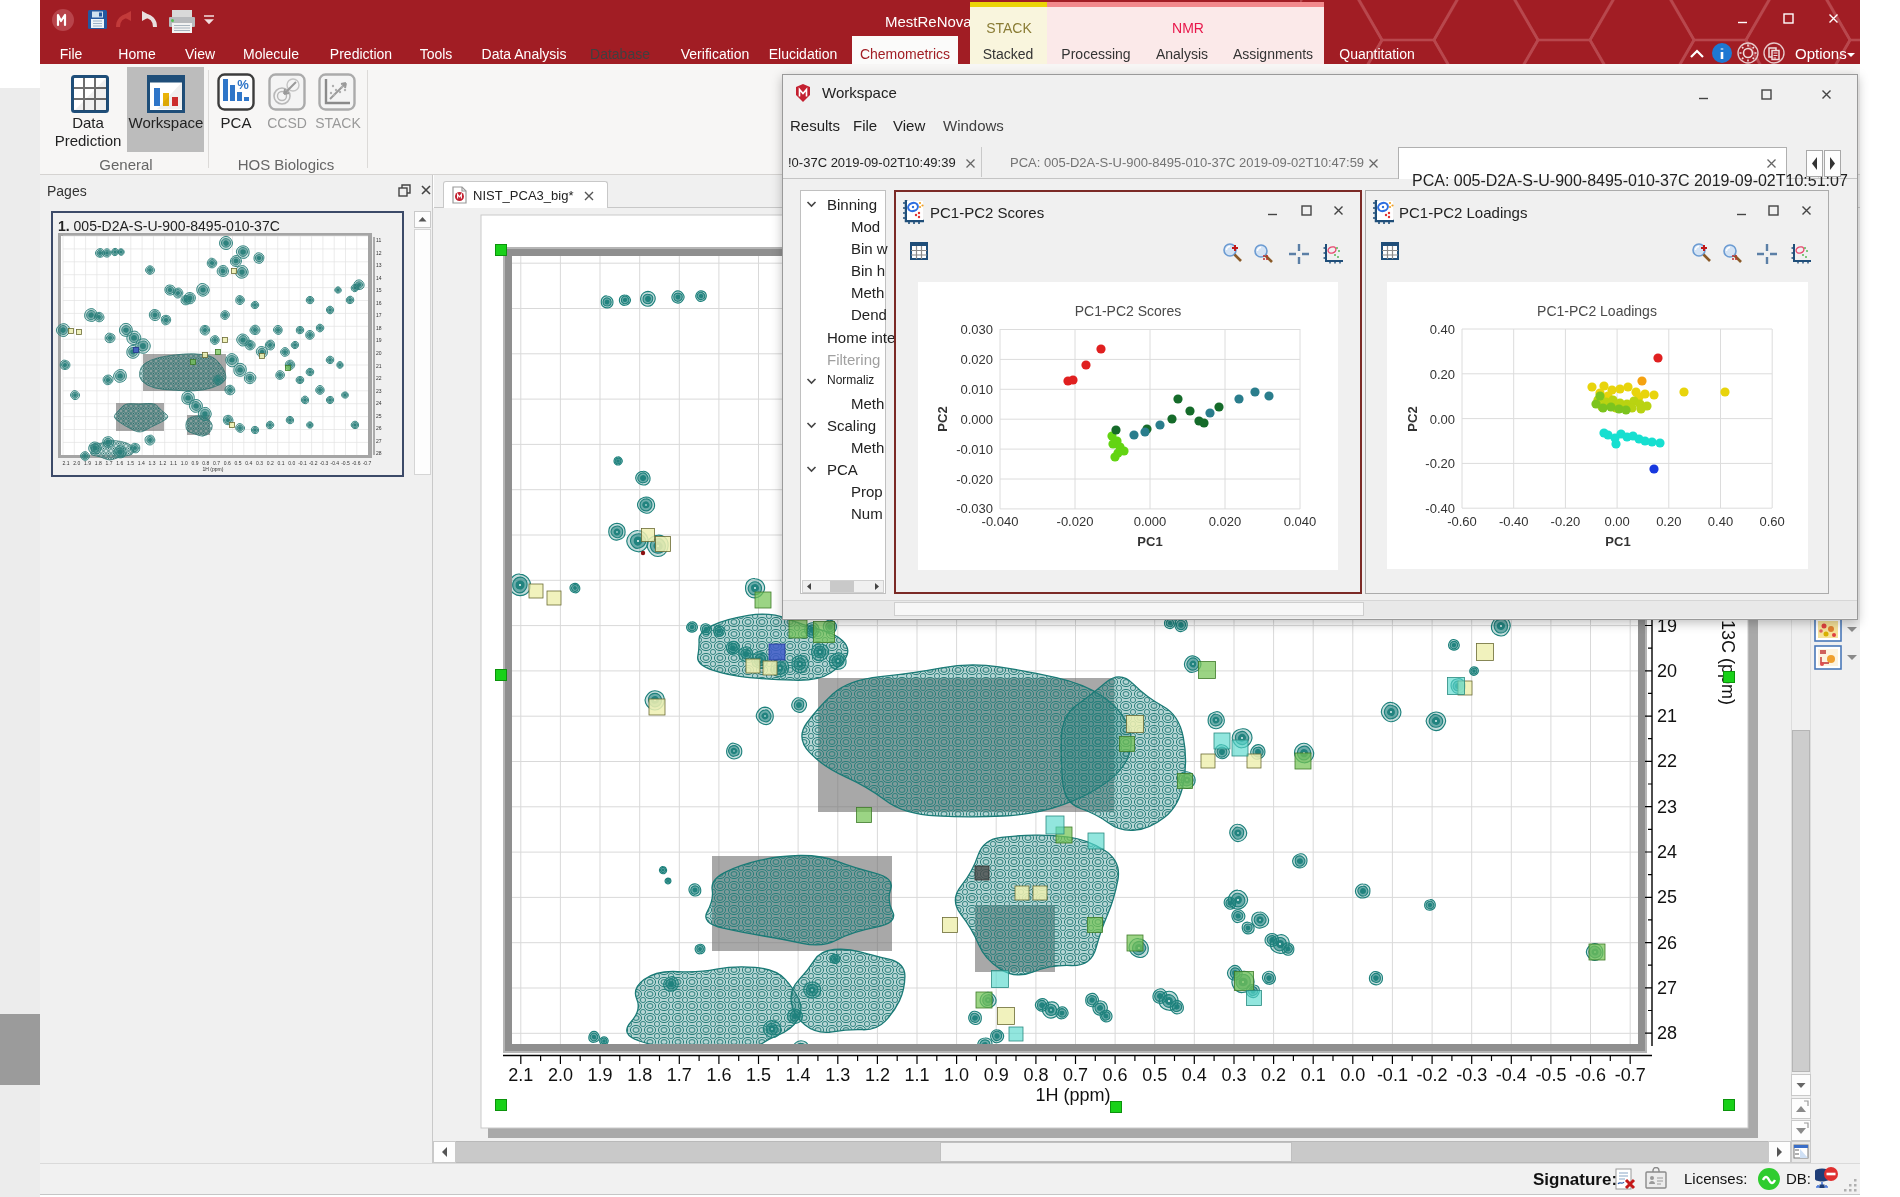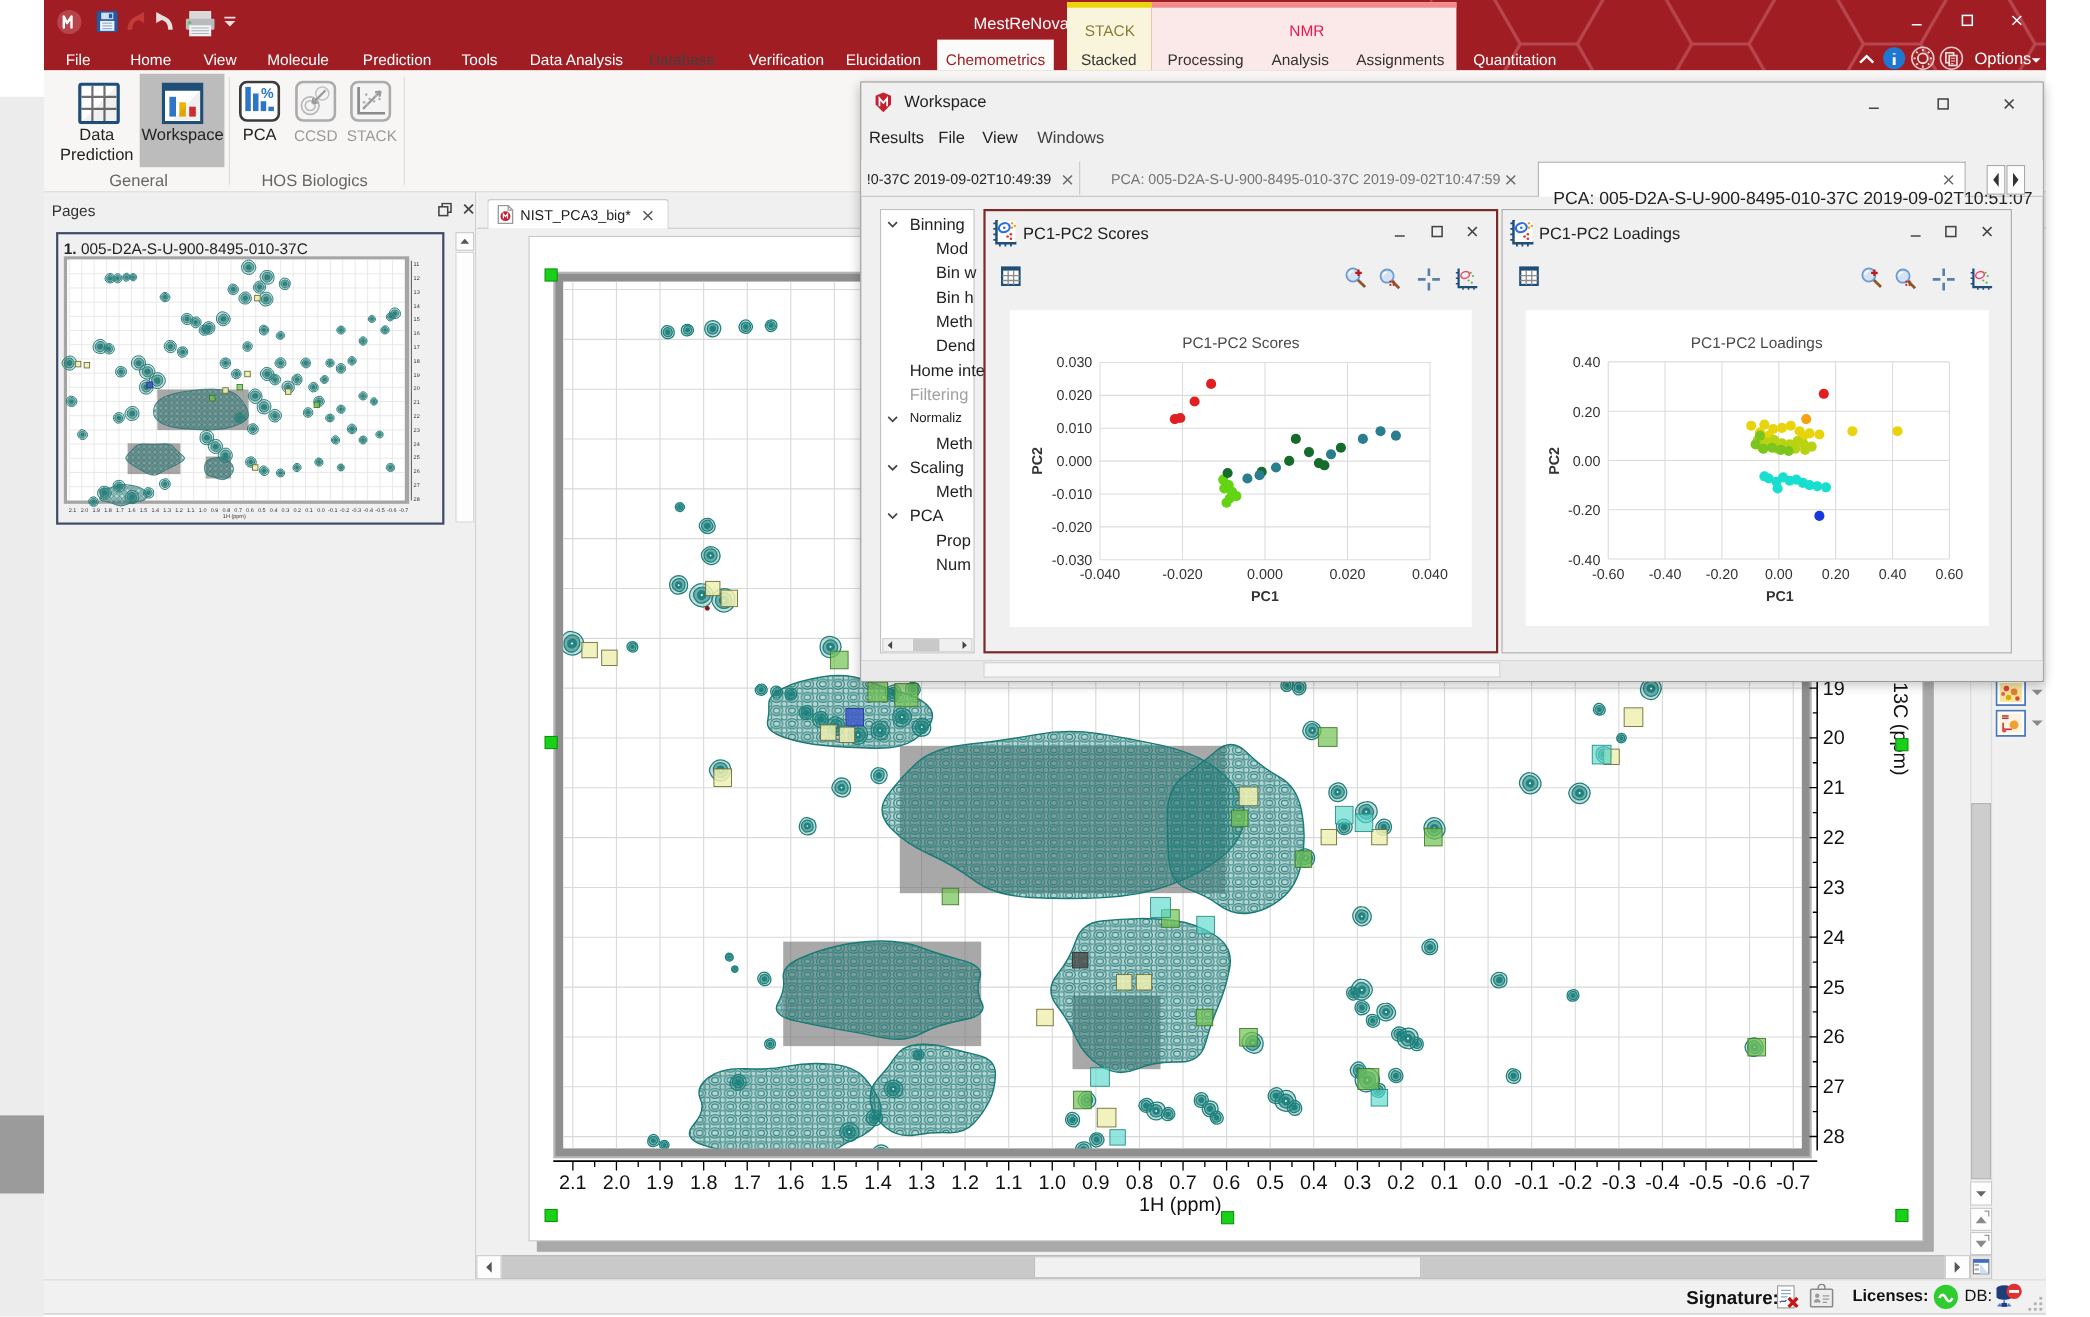--- a/index.html
+++ b/index.html
@@ -1020,21 +1020,21 @@
       <path d="M4 17c2-3 4 1 6-2" stroke="#2858a8" stroke-width="1.2" fill="none"></path>
       <path d="M12 13l8 8M20 13l-8 8" stroke="#c41818" stroke-width="3"></path>
     </svg>
     <svg width="24" height="24" viewBox="0 0 24 24" style="position:absolute;left:1644px;top:1167px">
       <rect x="2" y="5" width="20" height="16" rx="1" fill="#ececec" stroke="#8a8a8a" stroke-width="1.4"></rect>
       <path d="M9 5V3.5a3 3 0 0 1 6 0V5" fill="none" stroke="#8a8a8a" stroke-width="1.4"></path>
       <circle cx="8" cy="11" r="2" fill="#9a9a9a"></circle>
       <path d="M5 17c0-2 1.5-3 3-3s3 1 3 3" fill="#9a9a9a"></path>
       <path d="M13 11h6M13 14h6M13 17h4" stroke="#9a9a9a" stroke-width="1.2"></path>
     </svg>
-    <div class="tx" style="left:1684px;top:1170px;font-size:15px;color:#111;font-weight:bold">Licenses:</div>
+    <div class="tx" style="left:1684px;top:1170px;font-size:15px;color:#111;font-weight:normal">Licenses:</div>
     <svg width="26" height="26" viewBox="0 0 26 26" style="position:absolute;left:1756px;top:1166px">
       <circle cx="13" cy="13" r="11" fill="#2fcc2f"></circle>
       <path d="M7 14c2-4 4-4 6 0s4 4 6 0" stroke="#fff" stroke-width="2.4" fill="none"></path>
     </svg>
     <div class="tx" style="left:1786px;top:1170px;font-size:15px;color:#111;font-weight:normal">DB:</div>
     <svg width="28" height="26" viewBox="0 0 28 26" style="position:absolute;left:1812px;top:1166px">
       <ellipse cx="10" cy="5" rx="7" ry="2.5" fill="#1f3e78"></ellipse>
       <path d="M3 5v8c0 1.4 3.1 2.5 7 2.5s7-1.1 7-2.5V5" fill="#1f3e78"></path>
       <path d="M10 16v3M4 21h12M6 19v2M14 19v2" stroke="#4a78d8" stroke-width="1.6"></path>
       <rect x="7.5" y="18.5" width="5" height="3.5" fill="#1f3e78"></rect>

